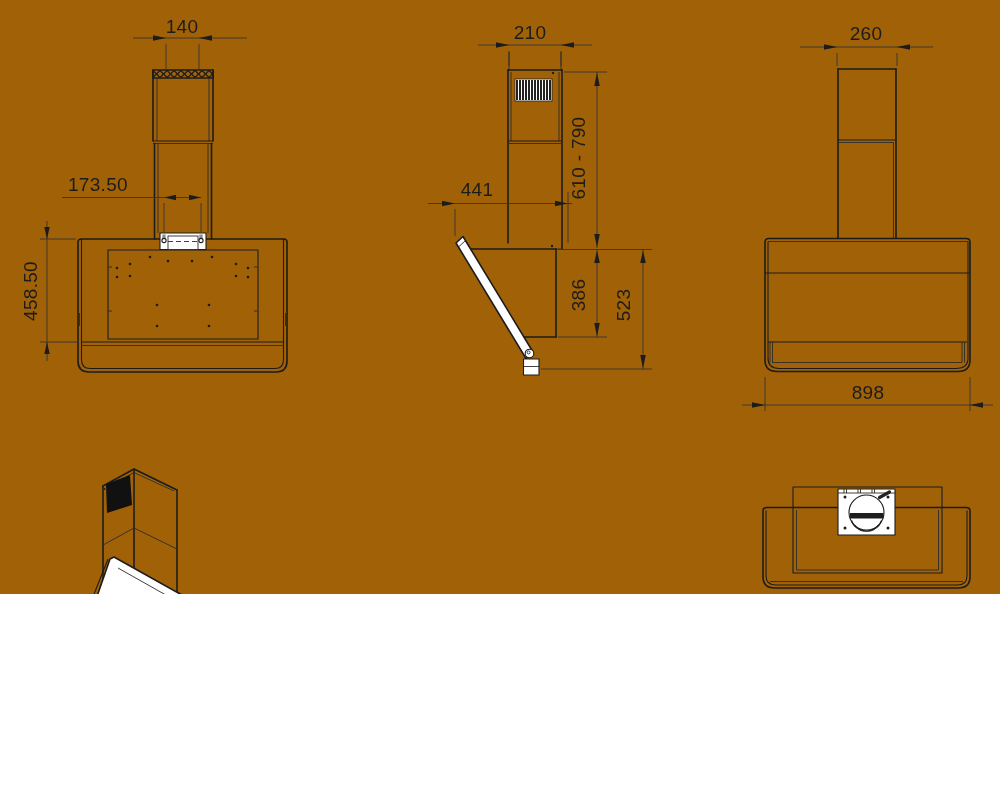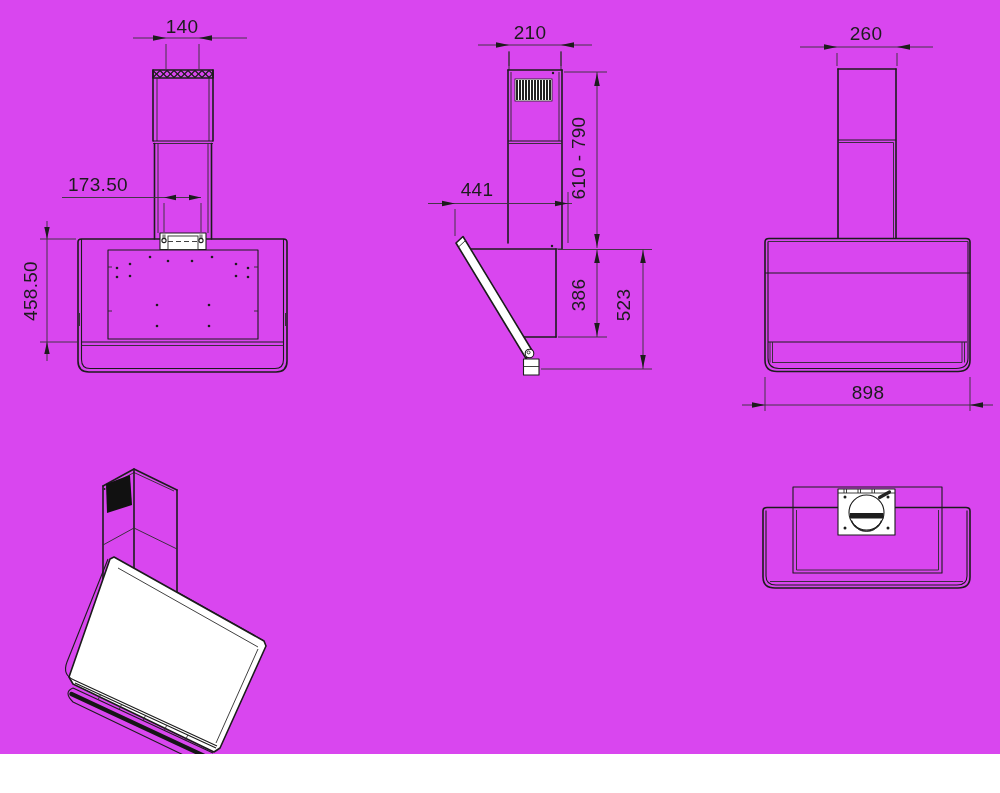--- a/index.html
+++ b/index.html
@@ -1,16 +1,16 @@
 <!DOCTYPE html>
 <html><head>
 <meta charset="utf-8">
 <style>
   html,body{margin:0;padding:0;background:#fff;}
-  .canvas{position:relative;width:1000px;height:754px;background:#d946ef;overflow:hidden;
+  .canvas{position:relative;width:1000px;height:594px;background:#a16207;overflow:hidden;
           font-family:"Liberation Sans",sans-serif;}
   svg{position:absolute;left:0;top:0;}
   text{font-family:"Liberation Sans",sans-serif;font-size:19px;fill:#1c1c1c;letter-spacing:.3px;}
   .geo{stroke:#1c1c1c;fill:none;stroke-width:1.6;stroke-linejoin:round;stroke-linecap:round;}
   .geo2{stroke:#1c1c1c;fill:none;stroke-width:1.1;stroke-linejoin:round;}
   .thin{stroke:#2b2b2b;fill:none;stroke-width:.9;}
   .dim{stroke:#343434;fill:none;stroke-width:.9;}
   .arr{fill:#1c1c1c;stroke:none;}
   .dot{fill:#1c1c1c;stroke:none;}
   .whitefill{fill:#fff;}

